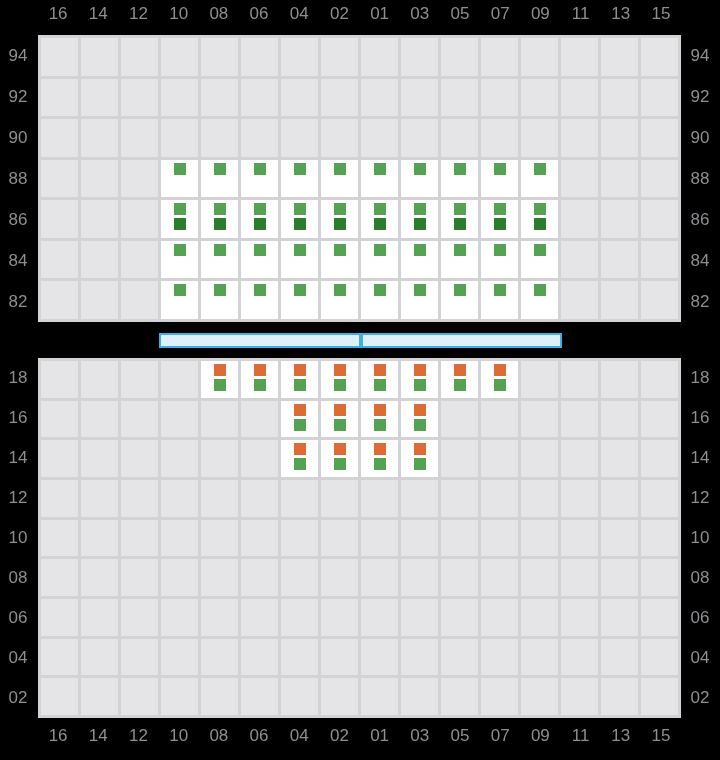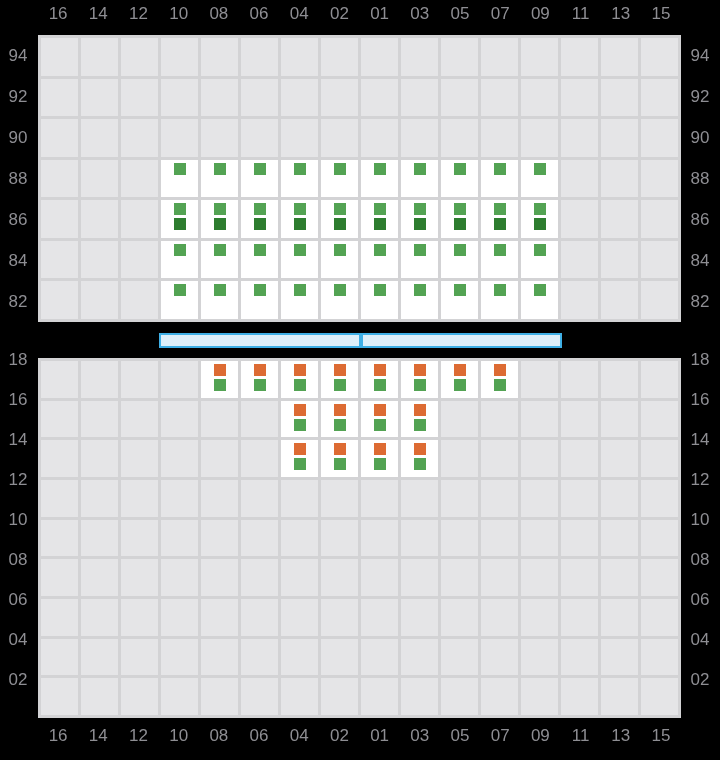--- a/index.html
+++ b/index.html
@@ -26,21 +26,21 @@
   
   .row-axis {
     position: absolute; width: 36px;
     display: flex; flex-direction: column;
     color: #8e8e93; font-size: 17px;
   }
   .row-axis div {
     flex: 1; display: flex; align-items: center; justify-content: center;
   }
   .row-axis.upper { top: 35px; height: 287px; }
-  .row-axis.lower { top: 340px; height: 360px; }
+  .row-axis.lower { top: 358px; height: 360px; }
   .row-axis.left  { left: 0; }
   .row-axis.right { left: 682px; }
   
   .chart {
     position: absolute; left: 38px; width: 643px;
     background: #d3d3d5;
     display: grid; gap: 3px; padding: 3px;
   }
   #upper-chart {
     top: 35px; height: 287px;

